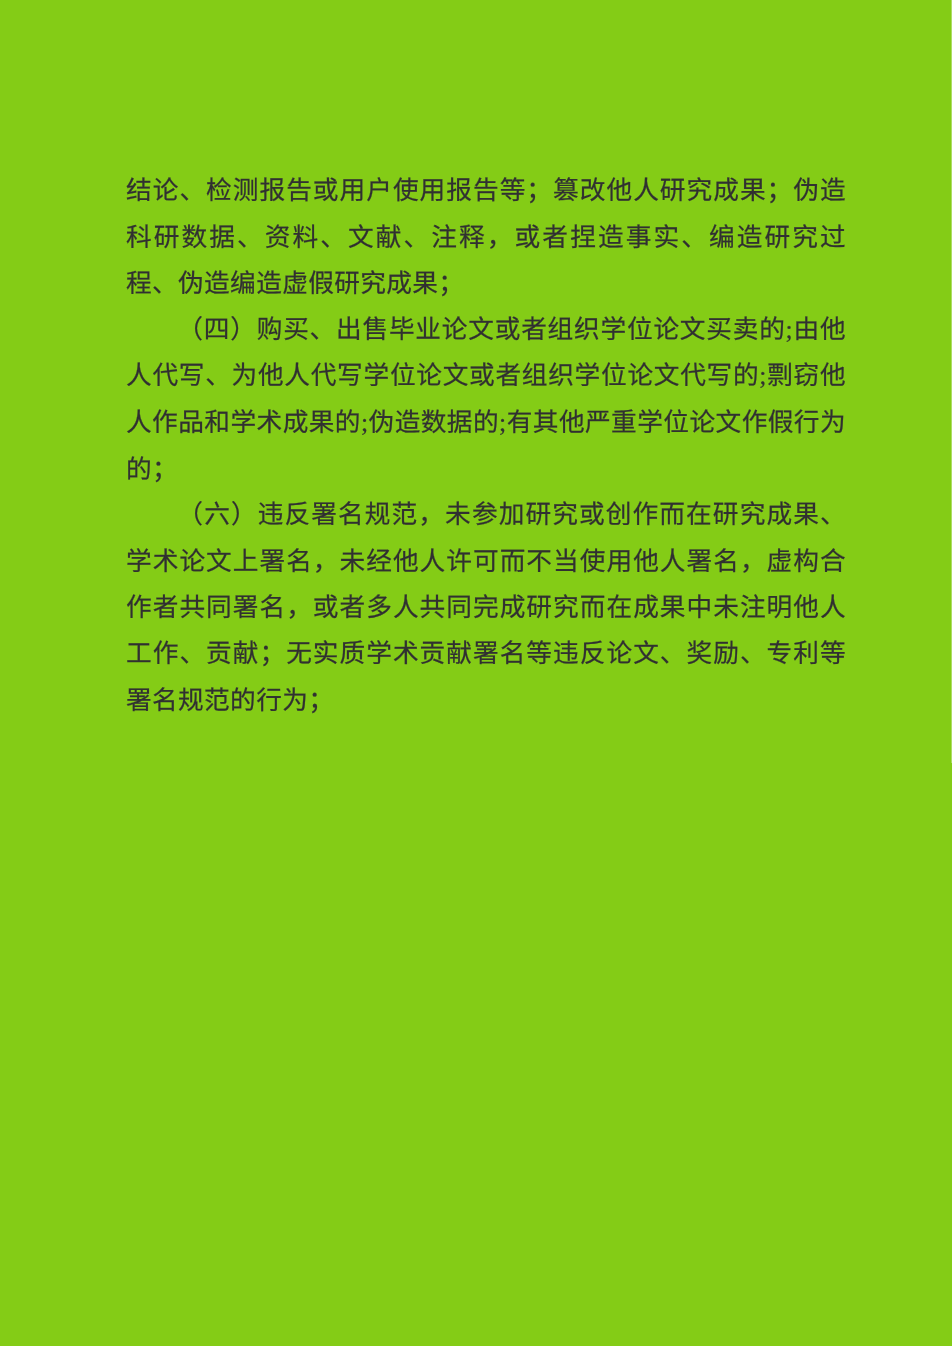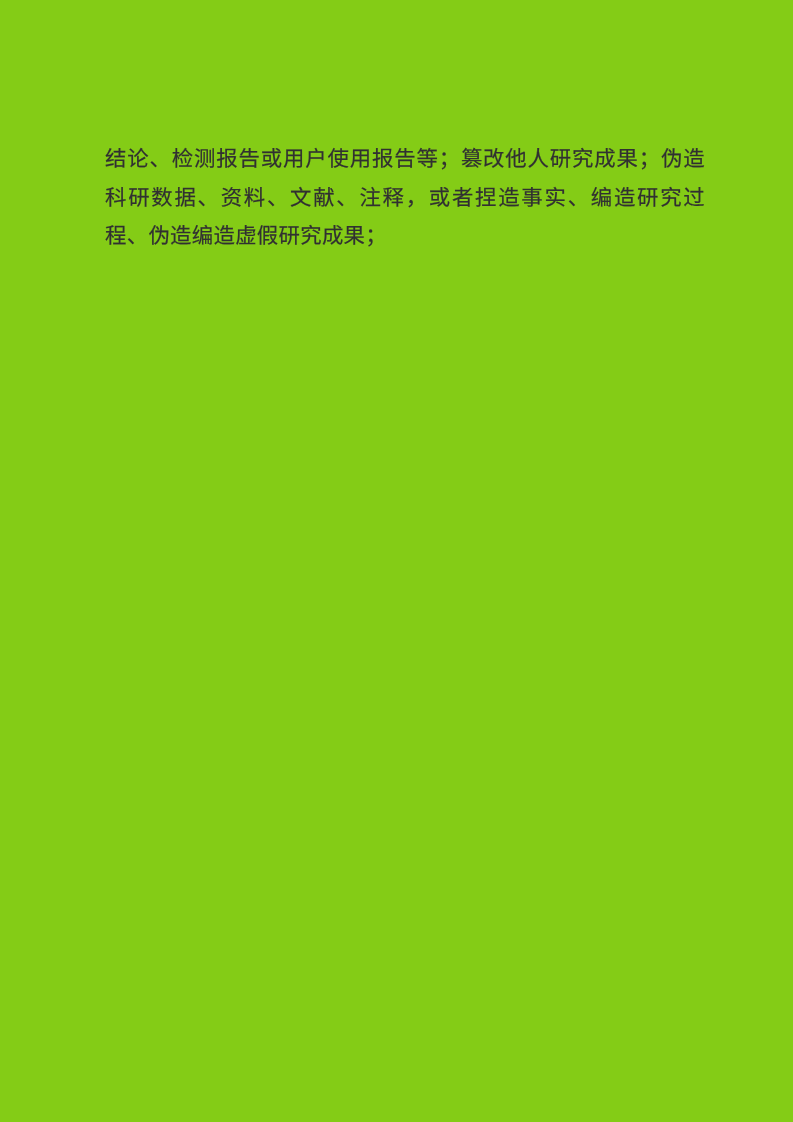--- a/index.html
+++ b/index.html
@@ -36,14 +36,16 @@
   .para.no-indent {
     text-indent: 0;
   }
 </style>
 </head>
 <body>
 
 <div class="page">
   <div class="text-block">
     <p class="para no-indent">结论、检测报告或用户使用报告等；篡改他人研究成果；伪造科研数据、资料、文献、注释，或者捏造事实、编造研究过程、伪造编造虚假研究成果；</p>
+    <p class="para">（四）购买、出售毕业论文或者组织学位论文买卖的;由他人代写、为他人代写学位论文或者组织学位论文代写的;剽窃他人作品和学术成果的;伪造数据的;有其他严重学位论文作假行为的；</p>
+    <p class="para">（六）违反署名规范，未参加研究或创作而在研究成果、学术论文上署名，未经他人许可而不当使用他人署名，虚构合作者共同署名，或者多人共同完成研究而在成果中未注明他人工作、贡献；无实质学术贡献署名等违反论文、奖励、专利等署名规范的行为；</p>
   </div>
 </div>
 
 </body></html>

